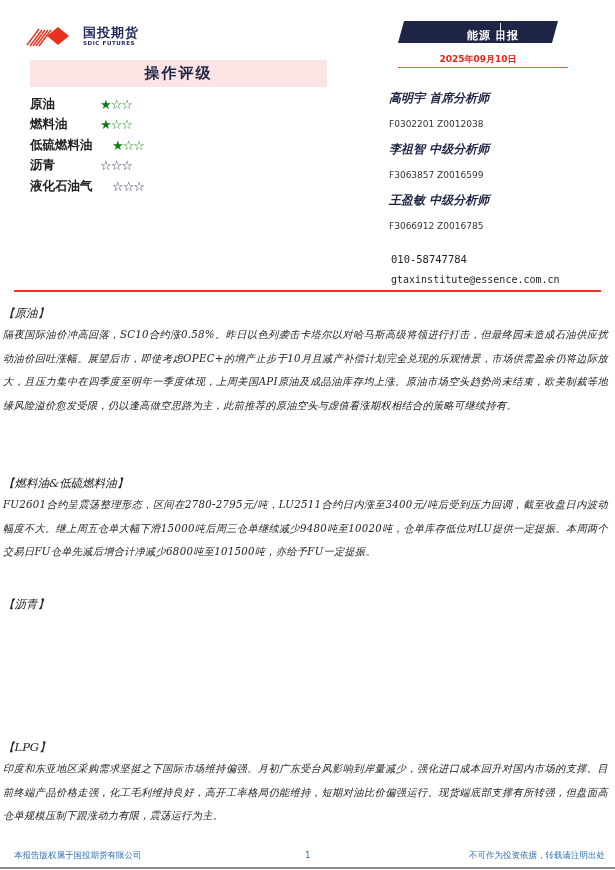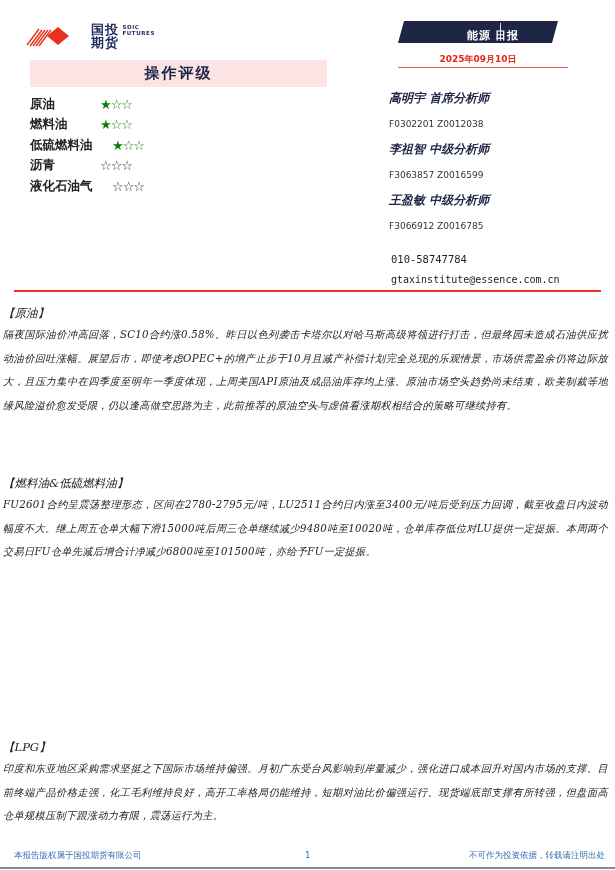--- a/index.html
+++ b/index.html
@@ -1,21 +1,21 @@
 <!DOCTYPE html>
 <html><head>
   <meta charset="utf-8">
   <style>
     * { box-sizing: border-box; margin: 0; padding: 0; }
     html, body { width: 615px; height: 870px; background: #ffffff; overflow: hidden; }
     body { position: relative; font-family: "DejaVu Serif", "Liberation Serif", serif; color: #222; }
 
     .logo { position: absolute; left: 25px; top: 24px; width: 130px; height: 24px; display: flex; align-items: center; }
     .logo-mark { width: 46px; height: 22px; position: relative; }
-    .logo-text { margin-left: 20px; display: flex; flex-direction: row; line-height: 1; }
+    .logo-text { margin-left: 12px; display: flex; flex-direction: column; line-height: 1; }
     .logo-cn { font-family: "DejaVu Sans", sans-serif; font-weight: bold; font-size: 13px; color: #1f2a5a; letter-spacing: 1px; }
     .logo-en { font-family: "DejaVu Sans", sans-serif; font-weight: bold; font-size: 5.5px; color: #1f2a5a; letter-spacing: 0.6px; margin-top: 2px; }
 
     .rating-header { position: absolute; left: 30px; top: 60px; width: 297px; height: 27px; background: #fde4e4; display: flex; align-items: center; justify-content: center; }
     .rating-header span { font-size: 15px; font-weight: bold; color: #1f2545; letter-spacing: 2px; }
 
     .ratings { position: absolute; left: 30px; top: 94px; width: 280px; }
     .rating-row { display: flex; align-items: center; height: 20.5px; }
     .rating-name { font-size: 12.5px; font-weight: bold; color: #222; white-space: nowrap; }
     .stars { font-family: "DejaVu Sans", sans-serif; font-size: 13px; letter-spacing: -1px; }
@@ -139,20 +139,21 @@
   <div class="section-title">【原油】</div>
   <div class="section-body">隔夜国际油价冲高回落，SC10合约涨0.58%。昨日以色列袭击卡塔尔以对哈马斯高级将领进行打击，但最终园未造成石油供应扰动油价回吐涨幅。展望后市，即使考虑OPEC+的增产止步于10月且减产补偿计划完全兑现的乐观情景，市场供需盈余仍将边际放大，且压力集中在四季度至明年一季度体现，上周美国API原油及成品油库存均上涨。原油市场空头趋势尚未结束，欧美制裁等地缘风险溢价愈发受限，仍以逢高做空思路为主，此前推荐的原油空头与虚值看涨期权相结合的策略可继续持有。</div>
 </div>
 
 <div class="section" style="top:473px">
   <div class="section-title">【燃料油&amp;低硫燃料油】</div>
   <div class="section-body">FU2601合约呈震荡整理形态，区间在2780-2795元/吨，LU2511合约日内涨至3400元/吨后受到压力回调，截至收盘日内波动幅度不大。继上周五仓单大幅下滑15000吨后周三仓单继续减少9480吨至10020吨，仓单库存低位对LU提供一定提振。本周两个交易日FU仓单先减后增合计净减少6800吨至101500吨，亦给予FU一定提振。</div>
 </div>
 
 <div class="section" style="top:594px">
+  <div class="section-title">【沥青】</div>
 </div>
 
 <div class="section" style="top:737px">
   <div class="section-title">【LPG】</div>
   <div class="section-body">印度和东亚地区采购需求坚挺之下国际市场维持偏强。月初广东受台风影响到岸量减少，强化进口成本回升对国内市场的支撑。目前终端产品价格走强，化工毛利维持良好，高开工率格局仍能维持，短期对油比价偏强运行。现货端底部支撑有所转强，但盘面高仓单规模压制下跟涨动力有限，震荡运行为主。</div>
 </div>
 
 <div class="footer">
   <span class="footer-left">本报告版权属于国投期货有限公司</span>
   <span class="footer-page">1</span>

